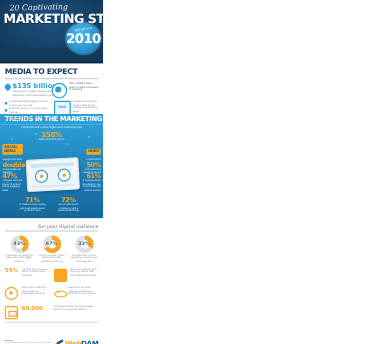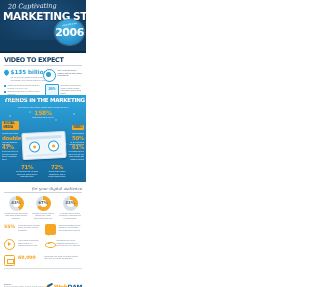--- a/index.html
+++ b/index.html
@@ -156,27 +156,27 @@
 <body>
 
 <div class="page">
 
   <div class="header">
     <div class="hdr-glow"></div>
     <div class="script">20 Captivating</div>
     <div class="maintitle">MARKETING STATISTICS</div>
     <div class="badge">
       <div class="ribbon">what will drive</div>
-      <div class="yr">2006</div>
+      <div class="yr">2010</div>
     </div>
     <div class="hdr-stripe"></div>
   </div>
 
   <div class="expect sec-white">
-    <div class="sec-title">VIDEO TO EXPECT</div>
+    <div class="sec-title">MEDIA TO EXPECT</div>
     <div class="rule" style="margin-left:0;margin-right:0;"></div>
 
     <div class="stat-row">
       <div style="display:flex;gap:1.5px;width:46%;">
         <div class="drop"></div>
         <div>
           <div class="big-blue">$135 billion</div>
           <div class="micro">will be spent on digital marketing and advertising in the United States by 2014</div>
         </div>
       </div>

